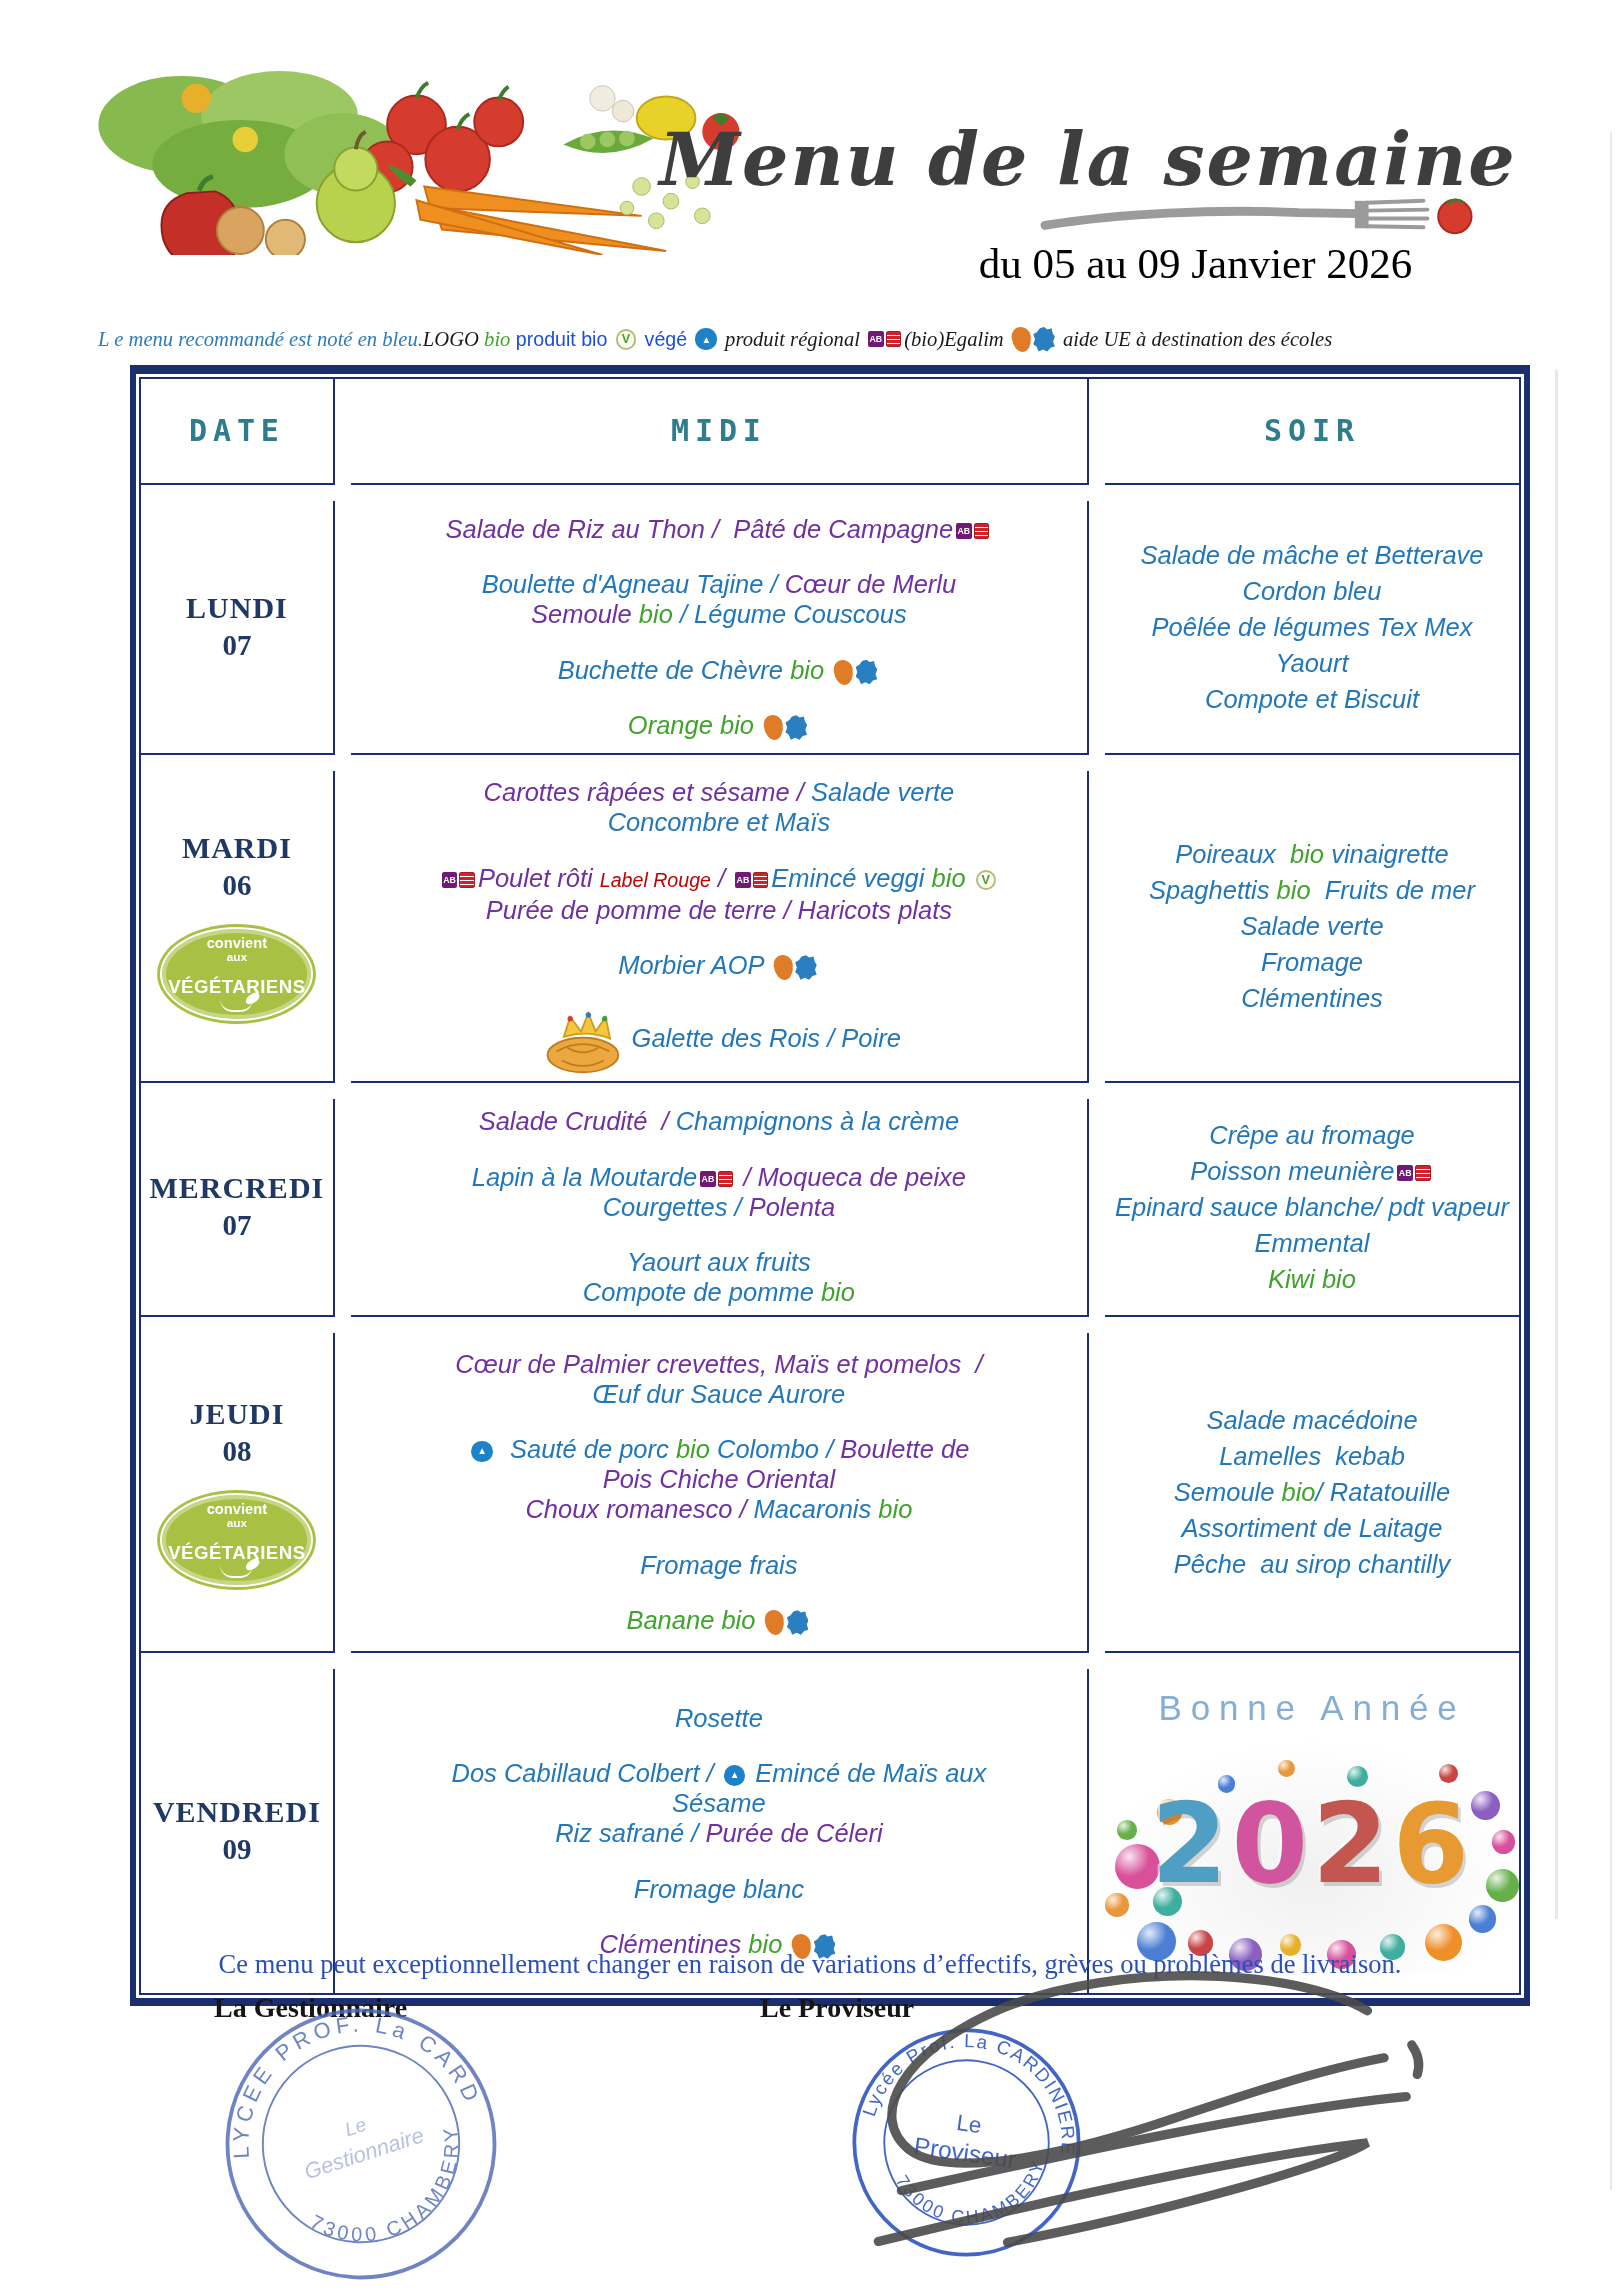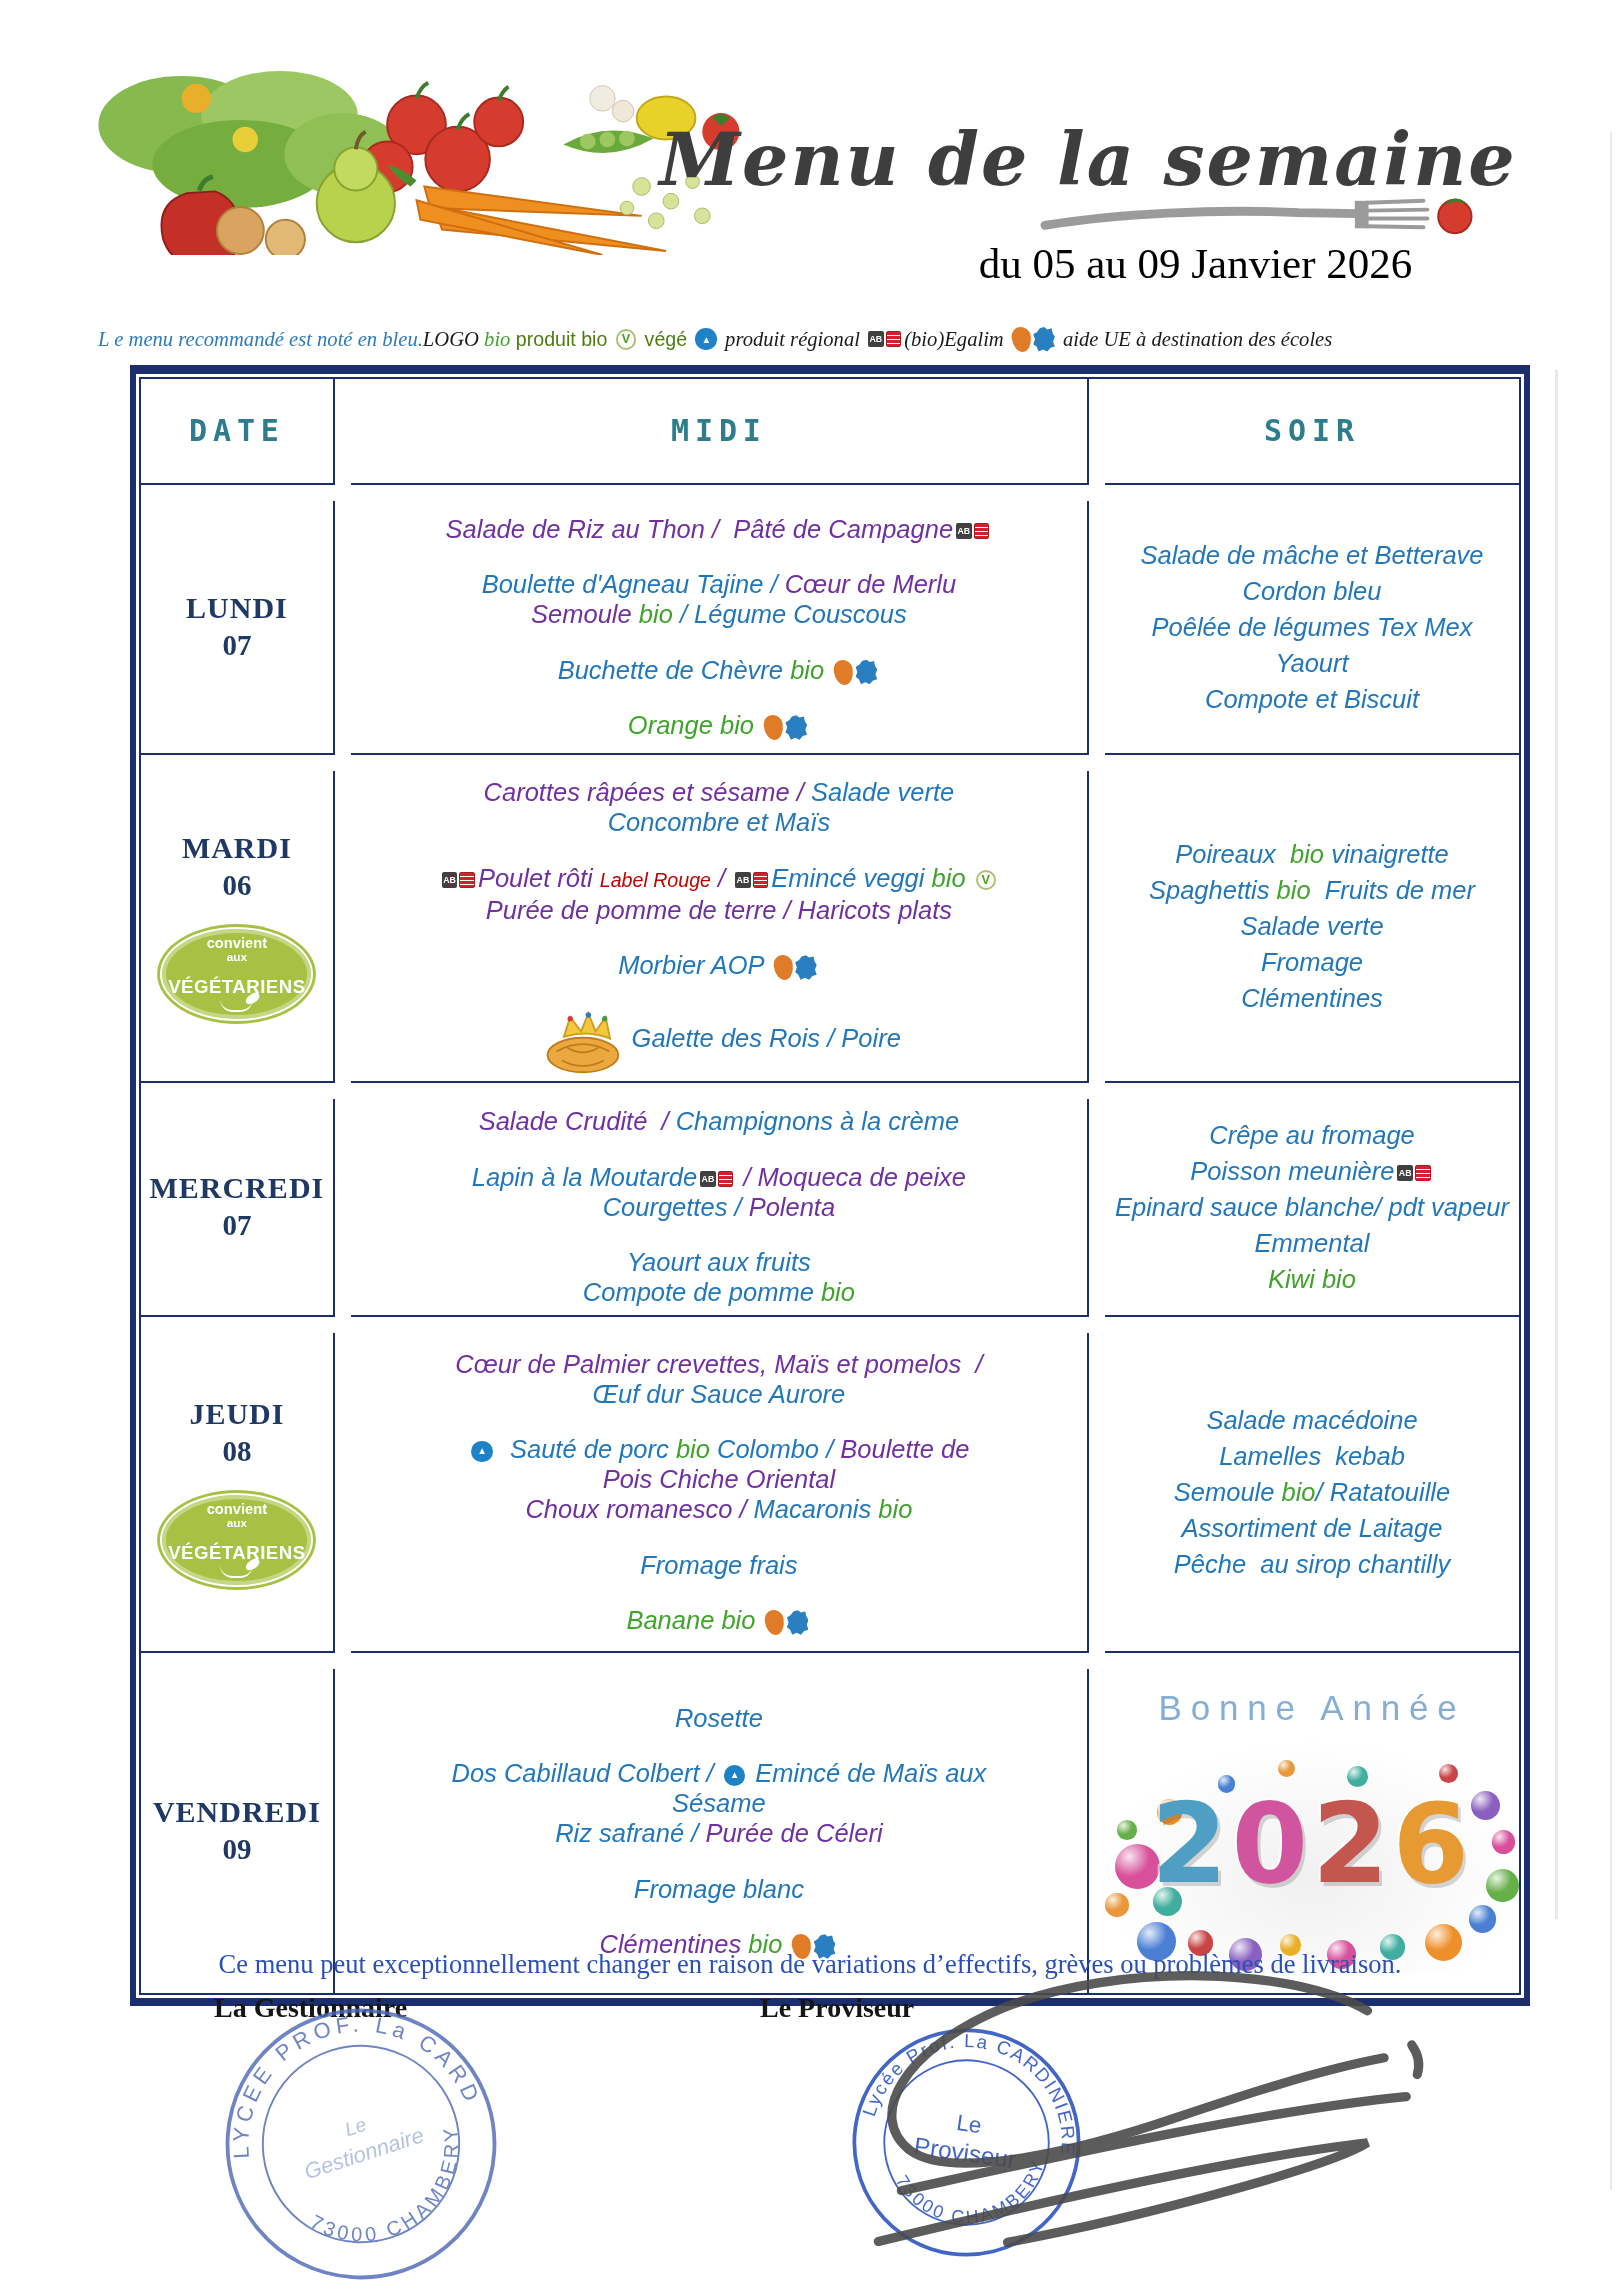--- a/index.html
+++ b/index.html
@@ -14,21 +14,21 @@
          font-family:"DejaVu Serif",serif;font-style:italic;font-weight:bold;
          font-size:73px;color:#3e3e3e;letter-spacing:2px;white-space:nowrap;}
   .fork{position:absolute;left:1039px;top:192px;width:461px;height:51px;}
   .date-range{position:absolute;left:921px;top:239px;width:549px;text-align:center;
          font-family:"Liberation Serif",serif;font-size:43px;color:#000000;}
   .legend{position:absolute;left:98px;top:327px;width:1470px;display:flex;align-items:center;
          white-space:pre;font-size:20.6px;}
   .legend .lblue{color:#2e7ab8;font-family:"Liberation Serif",serif;font-style:italic;}
   .legend .lit{color:#1a1a1a;font-family:"Liberation Serif",serif;font-style:italic;}
   .legend .lgreen{color:var(--green);font-family:"Liberation Serif",serif;font-style:italic;}
-  .legend .plain{color:#4d7c0f;font-family:"Liberation Sans",sans-serif;font-size:19.6px;}
+  .legend .plain{color:#1d4ed8;font-family:"Liberation Sans",sans-serif;font-size:19.6px;}
 
   
   .menu-table{position:absolute;left:130px;top:365px;width:1400px;
       border:6.9px solid var(--navy);border-top-width:9.8px;border-bottom-width:8.8px;background:#fff;box-sizing:border-box;}
   .table-inner{border:2px solid var(--navy);margin:2.9px;}
   .grid{display:grid;grid-template-columns:194px 738px 1fr;
         grid-template-rows:106px 254px 312px 218px 320px 324px;gap:16px;}
   .cell{border-right:2px solid var(--navy);border-bottom:2px solid var(--navy);
         display:flex;flex-direction:column;justify-content:center;align-items:center;
         text-align:center;overflow:hidden;box-sizing:border-box;}
@@ -45,21 +45,21 @@
   .line.blank{height:25.5px;line-height:25.5px;}
   .seg.blue{color:var(--blue);}
   .seg.purple{color:var(--purple);}
   .seg.green{color:var(--green);}
   .seg.red{color:var(--red);font-size:19.6px;}
 
   
   .ic{display:inline-flex;align-items:center;vertical-align:middle;margin:0 2.9px;font-style:normal;}
   .sq{width:15.7px;height:15.7px;border-radius:2px;display:inline-flex;align-items:center;
       justify-content:center;font:700 8.8px "Liberation Sans",sans-serif;color:#fff;}
-  .sq.ab{background:#404040;}
+  .sq.ab{background:#701a75;}
   .sq.lr{background:repeating-linear-gradient(180deg,#d0222a 0 2.9px,#fff 2.9px 3.9px);
       border:1px solid #b01b22;margin-left:2px;box-sizing:border-box;}
   .ic-vege{width:20.6px;height:20.6px;border:2px solid #aebf77;border-radius:50%;color:#4aa02c;
       font:700 12.7px "Liberation Sans",sans-serif;justify-content:center;background:#fcfcf4;box-sizing:border-box;}
   .ic-region{width:21.6px;height:21.6px;border-radius:50%;background:#1d82c6;color:#fff;
       font-size:9.8px;justify-content:center;}
   .euo{width:18.6px;height:24.5px;background:#e07b28;border-radius:45% 55% 50% 50%/40% 40% 60% 60%;
       transform:rotate(-8deg);display:inline-block;}
   .eub{width:21.6px;height:24.5px;margin-left:2.9px;background:#2a7fc0;display:inline-block;
       clip-path:polygon(50% 0,65% 10%,85% 5%,90% 25%,100% 40%,92% 60%,100% 80%,80% 85%,65% 100%,45% 92%,25% 100%,15% 80%,0 70%,8% 50%,0 30%,18% 20%,30% 5%);}

